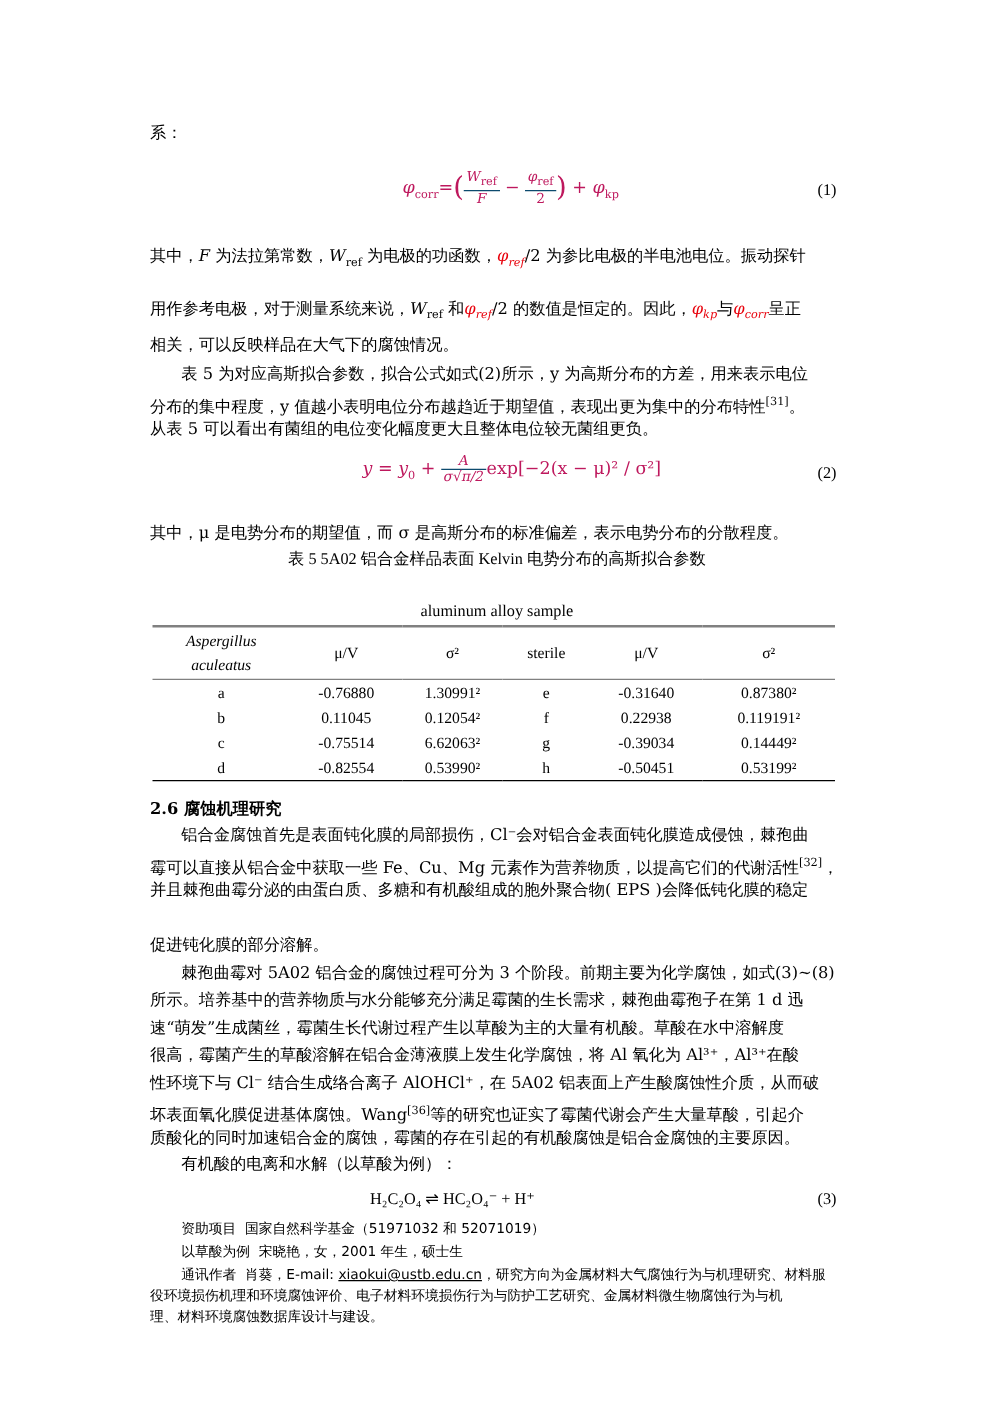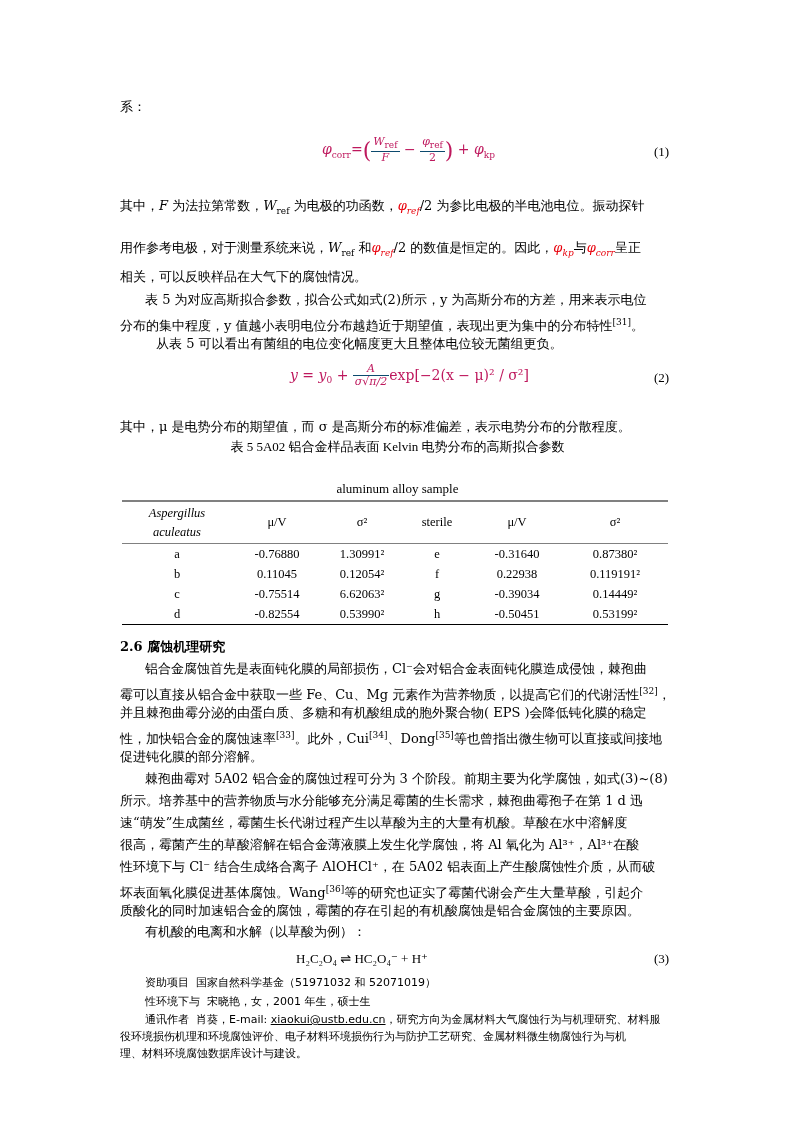--- a/index.html
+++ b/index.html
@@ -50,21 +50,21 @@
   </div>
   <div class="line" style="top:239px;">
     <span>用作参考电极，对于测量系统来说，</span><i>W</i><sub class="s">ref</sub><span> 和</span><span class="red">φ</span><sub class="s red">ref</sub><span>/2 的数值是恒定的。因此，</span><span class="red">φ</span><sub class="s red">kp</sub><span>与</span><span class="red">φ</span><sub class="s red">corr</sub><span>呈正</span>
   </div>
   <div class="line" style="top:268px;">相关，可以反映样品在大气下的腐蚀情况。</div>
 
   <div class="line indent" style="top:291px;">表 5 为对应高斯拟合参数，拟合公式如式(2)所示，y 为高斯分布的方差，用来表示电位</div>
   <div class="line" style="top:313px;">
     <span>分布的集中程度，y 值越小表明电位分布越趋近于期望值，表现出更为集中的分布特性</span><sup class="s">[31]</sup><span>。</span>
   </div>
-  <div class="line" style="top:335px;margin-left:36px;">从表 5 可以看出有菌组的电位变化幅度更大且整体电位较无菌组更负。</div>
+  <div class="line" style="top:335px;">从表 5 可以看出有菌组的电位变化幅度更大且整体电位较无菌组更负。</div>
 
   <div class="math" style="left:290px; top:363px;">
     <i>y = y</i><sub class="s">0</sub><span> + </span><span class="frac"><span class="num"><i>A</i></span><span class="den"><i>σ√π/2</i></span></span><span>exp[−2(x − μ)² / σ²]</span>
   </div>
   <div class="eqno" style="top:370px;">(2)</div>
 
   <div class="line" style="top:418px;">其中，μ 是电势分布的期望值，而 σ 是高斯分布的标准偏差，表示电势分布的分散程度。</div>
 
   <div class="caption" style="top:438px;">表 5 5A02 铝合金样品表面 Kelvin 电势分布的高斯拟合参数</div>
   <div class="caption" style="top:480px;">aluminum alloy sample</div>
@@ -121,23 +121,20 @@
 
   <div class="heading">
     <span>2.6</span>&nbsp;<span>腐蚀机理研究</span>
   </div>
 
   <div class="line indent" style="top:660px;">铝合金腐蚀首先是表面钝化膜的局部损伤，Cl⁻会对铝合金表面钝化膜造成侵蚀，棘孢曲</div>
   <div class="line" style="top:682px;">
     <span>霉可以直接从铝合金中获取一些 Fe、Cu、Mg 元素作为营养物质，以提高它们的代谢活性</span><sup class="s">[32]</sup><span>，</span>
   </div>
   <div class="line" style="top:704px;">并且棘孢曲霉分泌的由蛋白质、多糖和有机酸组成的胞外聚合物( EPS )会降低钝化膜的稳定</div>
-  <div class="line" style="top:726px;">
-    <span>性，加快铝合金的腐蚀速率</span><sup class="s">[33]</sup><span>。此外，Cui</span><sup class="s">[34]</sup><span>、Dong</span><sup class="s">[35]</sup><span>等也曾指出微生物可以直接或间接地</span>
-  </div>
   <div class="line" style="top:748px;">促进钝化膜的部分溶解。</div>
 
   <div class="line indent" style="top:770px;">棘孢曲霉对 5A02 铝合金的腐蚀过程可分为 3 个阶段。前期主要为化学腐蚀，如式(3)~(8)</div>
   <div class="line" style="top:792px;">所示。培养基中的营养物质与水分能够充分满足霉菌的生长需求，棘孢曲霉孢子在第 1 d 迅</div>
   <div class="line" style="top:814px;">速“萌发”生成菌丝，霉菌生长代谢过程产生以草酸为主的大量有机酸。草酸在水中溶解度</div>
   <div class="line" style="top:836px;">很高，霉菌产生的草酸溶解在铝合金薄液膜上发生化学腐蚀，将 Al 氧化为 Al³⁺，Al³⁺在酸</div>
   <div class="line" style="top:858px;">性环境下与 Cl⁻ 结合生成络合离子 AlOHCl⁺，在 5A02 铝表面上产生酸腐蚀性介质，从而破</div>
   <div class="line" style="top:880px;">
     <span>坏表面氧化膜促进基体腐蚀。Wang</span><sup class="s">[36]</sup><span>等的研究也证实了霉菌代谢会产生大量草酸，引起介</span>
   </div>
@@ -145,21 +142,21 @@
 
   <div class="line indent" style="top:923px;">有机酸的电离和水解（以草酸为例）：</div>
 
   <div class="abs" style="left:296px; top:951px; font-size:13px; font-family:'Liberation Serif', serif;">H₂C₂O₄  ⇌  HC₂O₄⁻ + H⁺</div>
   <div class="eqno" style="top:951px;">(3)</div>
 
   <div class="foot" style="top:974px; left:145px;">
     <span>资助项目</span>&nbsp;&nbsp;<span>国家自然科学基金（51971032 和 52071019）</span>
   </div>
   <div class="foot" style="top:993px; left:145px;">
-    <span>性环境下与</span>&nbsp;&nbsp;<span>宋晓艳，女，2001 年生，硕士生</span>
+    <span>以草酸为例</span>&nbsp;&nbsp;<span>宋晓艳，女，2001 年生，硕士生</span>
   </div>
   <div class="foot" style="top:1011px; left:145px;">
     <span>通讯作者</span>&nbsp;&nbsp;<span>肖葵，E-mail: </span><span class="email">xiaokui@ustb.edu.cn</span><span>，研究方向为金属材料大气腐蚀行为与机理研究、材料服</span>
   </div>
   <div class="foot" style="top:1028px;">役环境损伤机理和环境腐蚀评价、电子材料环境损伤行为与防护工艺研究、金属材料微生物腐蚀行为与机</div>
   <div class="foot" style="top:1045px;">理、材料环境腐蚀数据库设计与建设。</div>
 
 </div>
 
 </body></html>

